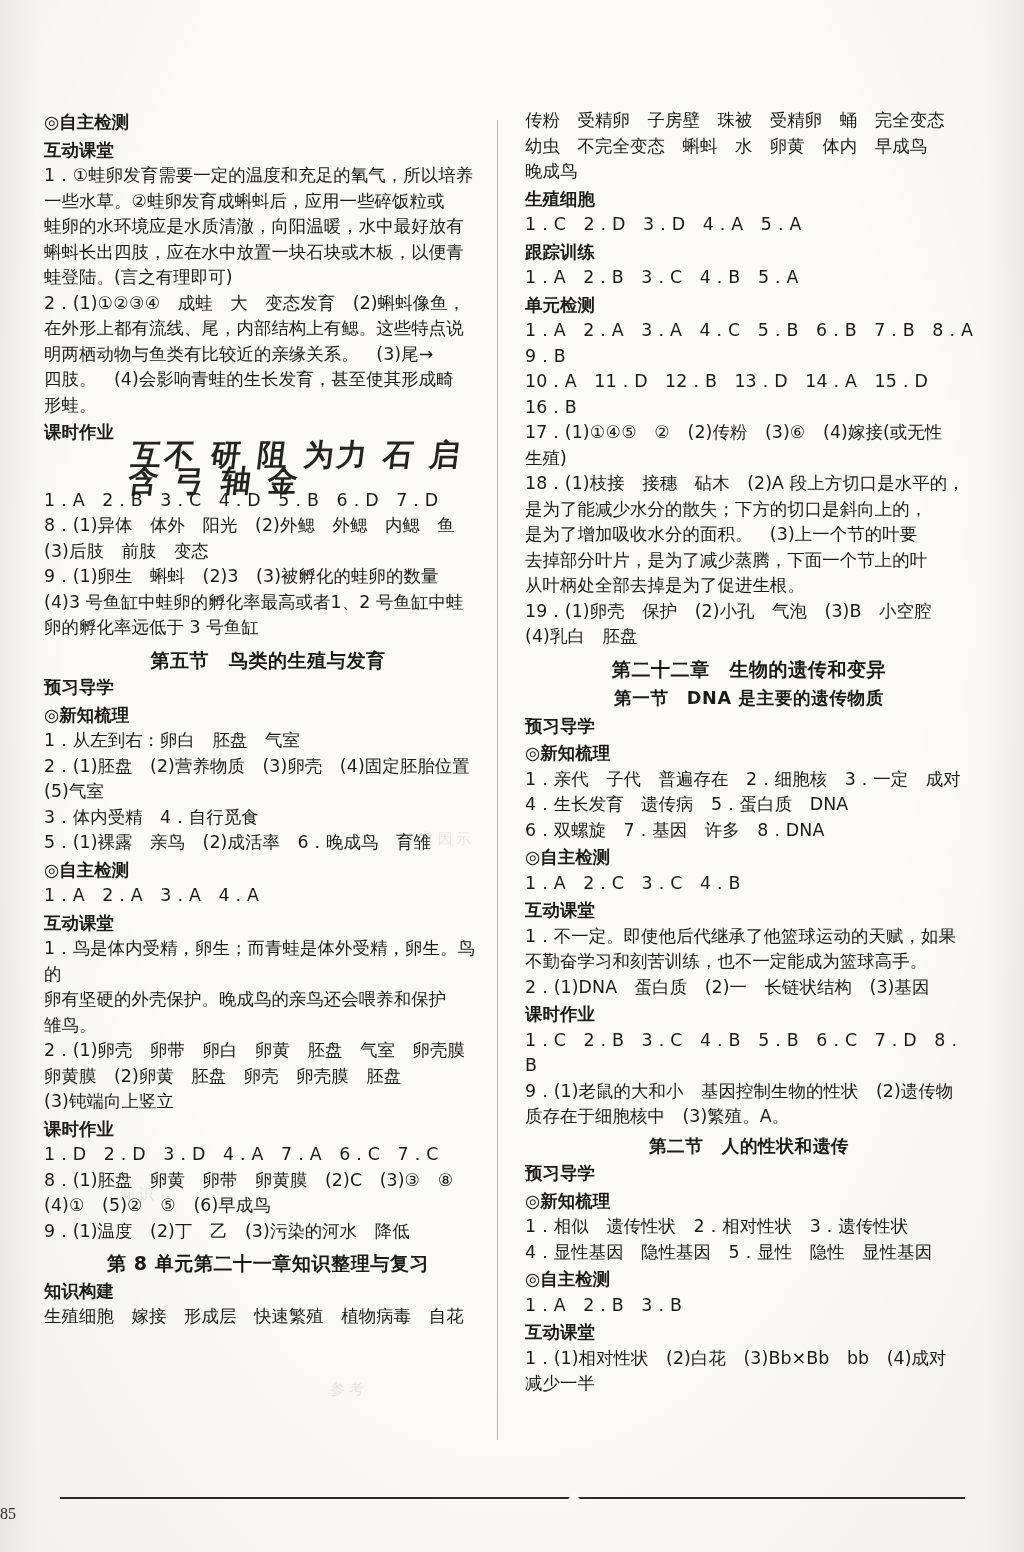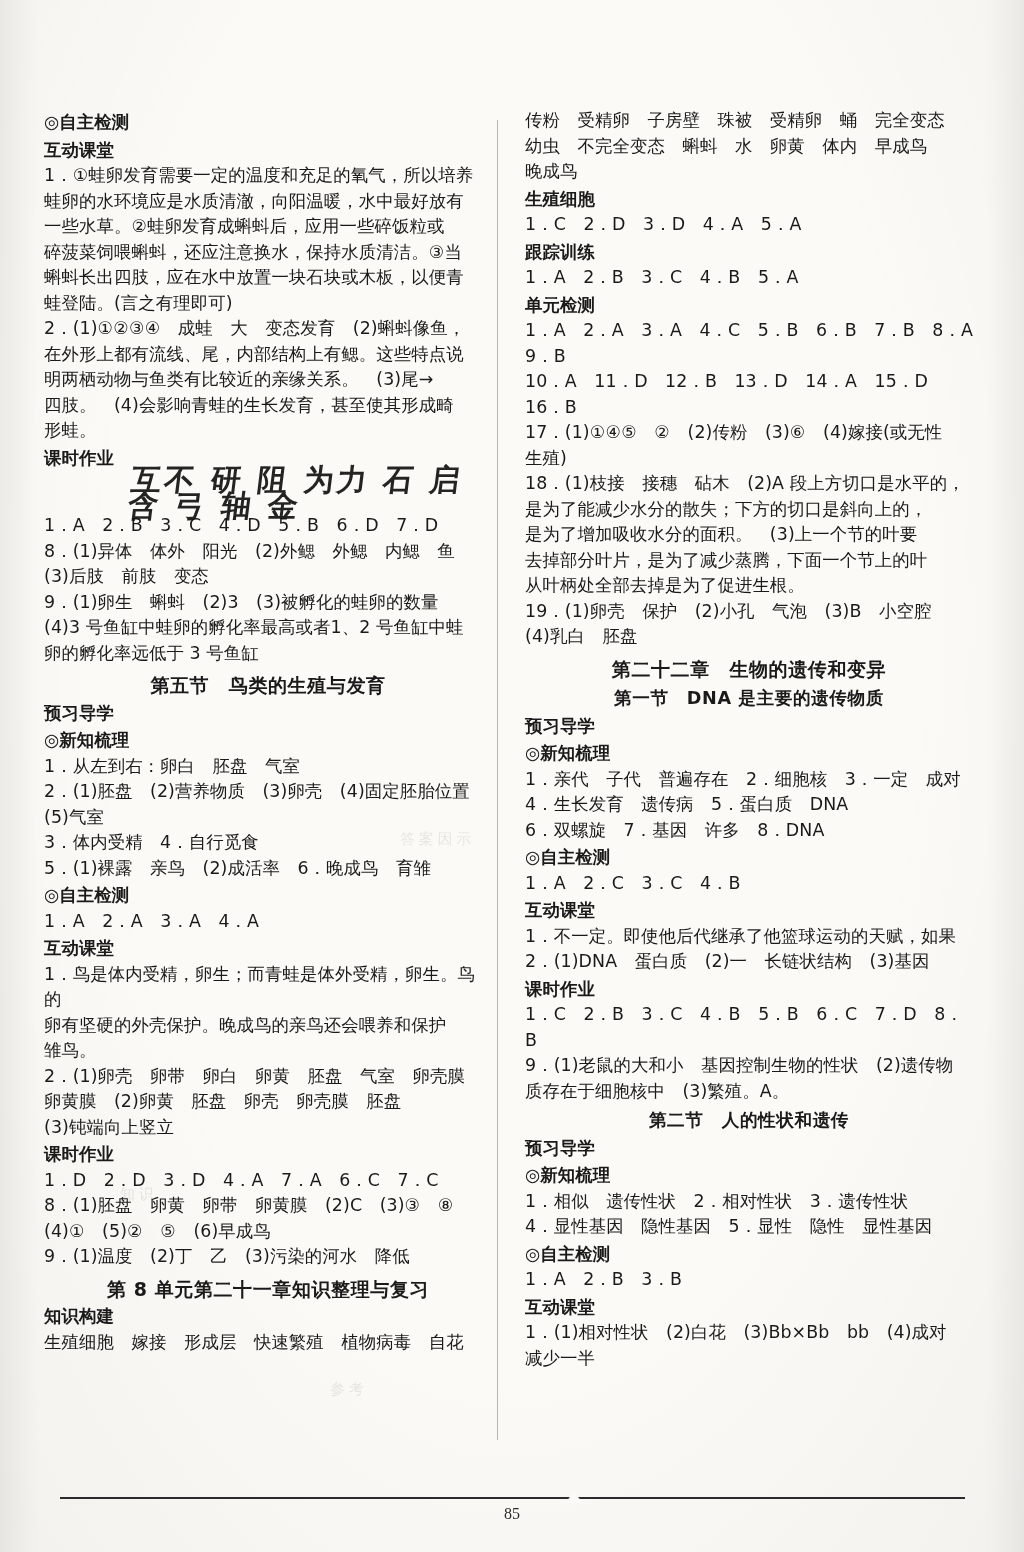--- a/index.html
+++ b/index.html
@@ -56,21 +56,21 @@
     left:505px;top:-7px;
     width:0;height:0;
     border-left:9px solid transparent;
     border-right:9px solid transparent;
     border-bottom:11px solid #fbfaf6;
   }
   .page-num{
     position:absolute;
     left:0;top:1505px;
     width:1024px;
-    text-align:center;
+    text-align:left;
     font-size:16px;
     color:#2b2b2b;
     font-family:"Liberation Serif",serif;
   }
   .sec-label{
     font-weight:bold;
     margin-top:2px;
   }
   .line{ white-space:pre-wrap; }
   .hdr-center{
@@ -116,23 +116,22 @@
 <body>
 
 <div class="page">
   <div class="paper-shade"></div>
 
   <div class="columns">
     <div class="col" id="col-left">
         <div class="sec-label line">◎自主检测</div>
         <div class="sec-label line">互动课堂</div>
         <div class="line">1．①蛙卵发育需要一定的温度和充足的氧气，所以培养</div>
+        <div class="line">一些水草。②蛙卵发育成蝌蚪后，应用一些碎饭粒或</div>
         <div class="line">蛙卵的水环境应是水质清澈，向阳温暖，水中最好放有</div>
-        <div class="line">一些水草。②蛙卵发育成蝌蚪后，应用一些碎饭粒或</div>
-        <div class="line">碎菠菜饲喂蝌蚪，还应注意换水，保持水质清洁。③当</div>
         <div class="line">蝌蚪长出四肢，应在水中放置一块石块或木板，以便青</div>
         <div class="line">蛙登陆。(言之有理即可)</div>
         <div class="line">2．(1)①②③④　成蛙　大　变态发育　(2)蝌蚪像鱼，</div>
         <div class="line">在外形上都有流线、尾，内部结构上有鳃。这些特点说</div>
         <div class="line">明两栖动物与鱼类有比较近的亲缘关系。　(3)尾→</div>
         <div class="line">四肢。　(4)会影响青蛙的生长发育，甚至使其形成畸</div>
         <div class="line">形蛙。</div>
         <div class="sec-label line">课时作业</div>
         <div class="handrow">
           <span class="hand">互不 研 阻 为力 石 启 含 弓 轴 金</span>
@@ -193,20 +192,21 @@
         <div class="hdr-center sub">第一节　DNA 是主要的遗传物质</div>
         <div class="sec-label line">预习导学</div>
         <div class="sec-label line">◎新知梳理</div>
         <div class="line">1．亲代　子代　普遍存在　2．细胞核　3．一定　成对</div>
         <div class="line">4．生长发育　遗传病　5．蛋白质　DNA</div>
         <div class="line">6．双螺旋　7．基因　许多　8．DNA</div>
         <div class="sec-label line">◎自主检测</div>
         <div class="line">1．A　2．C　3．C　4．B</div>
         <div class="sec-label line">互动课堂</div>
         <div class="line">1．不一定。即使他后代继承了他篮球运动的天赋，如果</div>
+        <div class="line">不勤奋学习和刻苦训练，也不一定能成为篮球高手。</div>
         <div class="line">2．(1)DNA　蛋白质　(2)一　长链状结构　(3)基因</div>
         <div class="sec-label line">课时作业</div>
         <div class="line">1．C　2．B　3．C　4．B　5．B　6．C　7．D　8．B</div>
         <div class="line">9．(1)老鼠的大和小　基因控制生物的性状　(2)遗传物</div>
         <div class="line">质存在于细胞核中　(3)繁殖。A。</div>
         <div class="hdr-center sub">第二节　人的性状和遗传</div>
         <div class="sec-label line">预习导学</div>
         <div class="sec-label line">◎新知梳理</div>
         <div class="line">1．相似　遗传性状　2．相对性状　3．遗传性状</div>
         <div class="line">4．显性基因　隐性基因　5．显性　隐性　显性基因</div>

